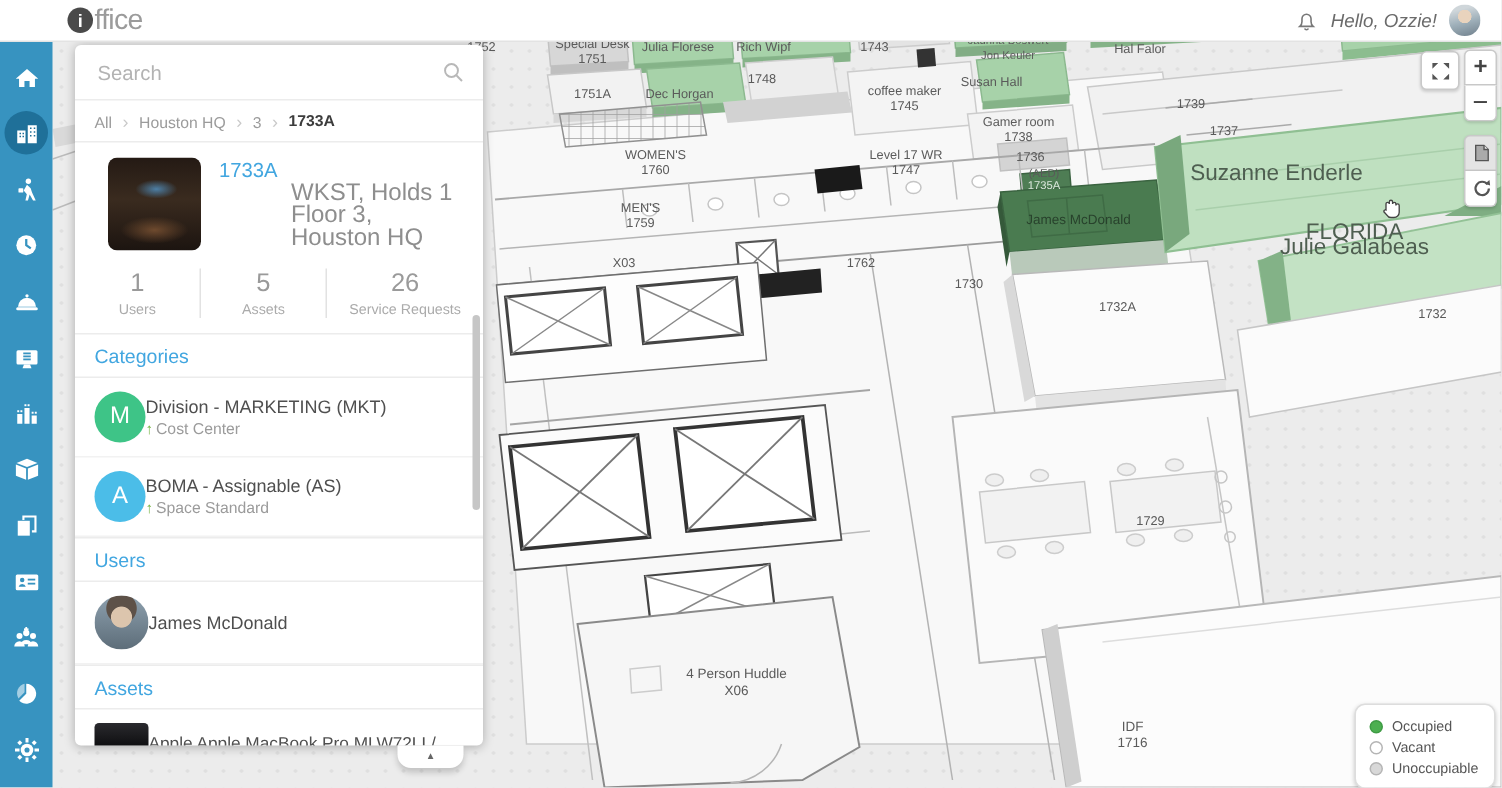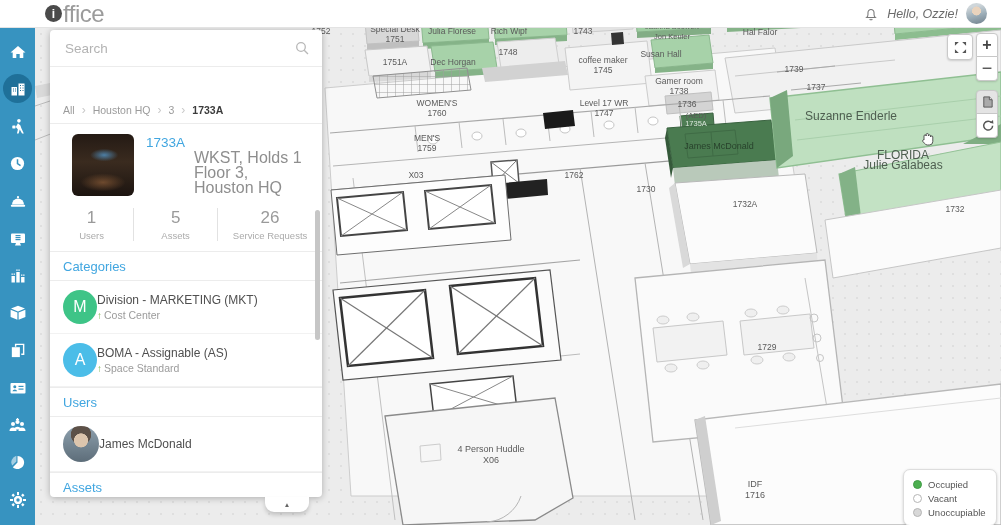--- a/index.html
+++ b/index.html
@@ -5,21 +5,21 @@
   html,body{margin:0;padding:0;width:1001px;height:525px;overflow:hidden;
     font-family:"Liberation Sans","DejaVu Sans",sans-serif;background:#ececec;position:relative;}
   *{box-sizing:border-box;}
 
   
   .header{position:absolute;left:0;top:0;width:1001px;height:28px;background:#fff;
     border-bottom:1px solid #e3e3e3;z-index:30;display:flex;align-items:center;}
   .logo{display:flex;align-items:center;margin-left:45px;}
   .logo-o{width:17px;height:17px;border-radius:50%;background:#4a4a4a;color:#fff;
     display:flex;align-items:center;justify-content:center;font-size:12px;font-weight:bold;}
-  .logo-rest{color:#9b9b9b;font-size:24px;letter-spacing:-0.5px;margin-left:1px;text-align:right;}
+  .logo-rest{color:#9b9b9b;font-size:19px;letter-spacing:-0.5px;margin-left:1px;text-align:right;}
   .header-right{margin-left:auto;display:flex;align-items:center;gap:8px;margin-right:14px;font-style:italic;}
   .greeting{color:#6b6b6b;font-size:12.5px;}
   .avatar{width:21px;height:21px;border-radius:50%;
     background:radial-gradient(circle at 50% 38%,#e9d3bd 26%,transparent 28%),
       linear-gradient(165deg,#cfd6da 20%,#9fb0ba 55%,#70808c);}
 
   
   .sidebar{position:absolute;left:0;top:28px;width:35px;height:497px;background:#3793c0;
     z-index:40;display:flex;flex-direction:column;align-items:center;padding-top:5px;}
   .sb-item{width:35px;height:37.4px;display:flex;align-items:center;justify-content:center;position:relative;cursor:pointer;}
@@ -27,21 +27,21 @@
     background:#1f7099;left:3px;top:4px;}
   .sb-item svg{position:relative;z-index:1;}
 
   
   .map{position:absolute;left:35px;top:28px;width:966px;height:497px;background:#ececec;
     background-image:radial-gradient(rgba(0,0,0,0.055) 1px,transparent 1.3px);background-size:12px 12px;z-index:1;}
   .map svg.plan{position:absolute;left:0;top:0;}
   .ml{position:absolute;transform:translate(-50%,-50%);font-size:8.5px;line-height:10px;
     color:#5a5a5a;text-align:center;white-space:nowrap;z-index:3;}
   .ml.dkroom{color:#28422c;font-size:9px;}
-  .ml.big{font-size:12px;color:#4e5e50;}
+  .ml.big{font-size:15px;color:#4e5e50;}
 
   
   .mapbtn{position:absolute;background:#fff;border:1px solid #c9c9c9;border-radius:4px;
     box-shadow:0 1px 2px rgba(0,0,0,0.15);display:flex;align-items:center;justify-content:center;
     color:#444;z-index:4;cursor:pointer;}
   .btn-fullscreen{left:912px;top:6px;width:26px;height:26px;}
   .btn-zoomin{left:941px;top:5px;width:22px;height:24px;font-size:16px;font-weight:bold;border-radius:4px 4px 0 0;}
   .btn-zoomout{left:941px;top:29px;width:22px;height:24px;font-size:18px;border-top:none;border-radius:0 0 4px 4px;}
   .btn-3d{left:941px;top:62px;width:22px;height:24px;background:#e4e4e4;border-radius:4px 4px 0 0;}
   .btn-rotate{left:941px;top:86px;width:22px;height:24px;border-top:none;border-radius:0 0 4px 4px;}
@@ -57,21 +57,21 @@
   .legend-row span{font-size:9.5px;color:#555;}
 
   
   .panel{position:absolute;left:50px;top:30px;width:272px;height:467px;background:#fff;
     border-radius:4px;box-shadow:0 1px 7px rgba(0,0,0,0.28);z-index:10;overflow:hidden;}
   .search-row{height:37px;display:flex;align-items:center;padding:0 13px;border-bottom:1px solid #ececec;}
   .search-input{border:none;outline:none;flex:1;font-size:13.5px;color:#0f766e;
     font-family:"Liberation Sans",sans-serif;background:transparent;}
   .search-input::placeholder{color:#b3b3b3;}
   .crumbs{height:28px;display:flex;align-items:center;padding:0 13px;border-bottom:1px solid #ececec;
-    font-size:10.5px;color:#9b9b9b;margin-top:29px;}
+    font-size:10.5px;color:#9b9b9b;}
   .crumb{cursor:pointer;}
   .crumb:not(:last-child)::after{content:"›";color:#c9c9c9;margin:0 7px;font-size:12px;}
   .crumb.last{color:#3c3c3c;font-weight:bold;}
   .room-card{display:flex;padding:10px 13px 8px 22px;}
   .room-thumb{width:62px;height:62px;border-radius:6px;flex:none;
     background:
       radial-gradient(ellipse 20px 9px at 52% 34%,#4d7fa5 0%,rgba(40,60,80,0) 70%),
       radial-gradient(ellipse 30px 12px at 50% 78%,#6e4a2e 0%,rgba(60,40,25,0) 75%),
       linear-gradient(180deg,#241a14 0%,#3a2b1f 45%,#1c1410 100%);}
   .room-info{margin-left:12px;min-width:0;}

